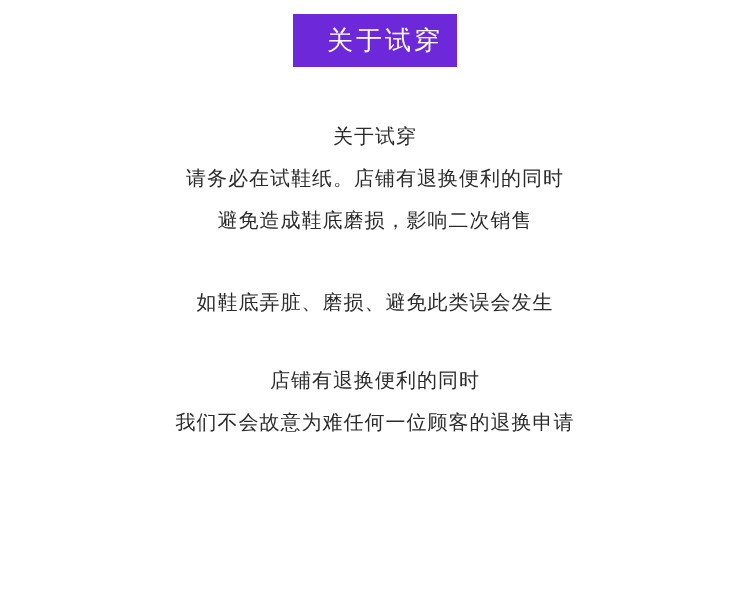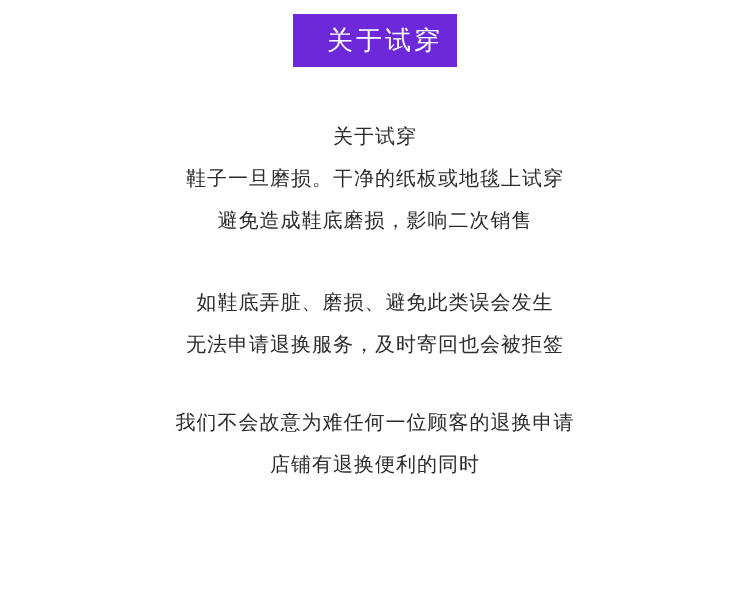--- a/index.html
+++ b/index.html
@@ -66,32 +66,31 @@
 <div class="page">
 
   <div class="header-wrap">
     <div class="header-banner">关于试穿</div>
   </div>
 
   <div class="body-block">
 
     <div>
       <div class="line">关于试穿</div>
-      <div class="line">鞋子一旦磨损。干净的纸板或地毯上试穿</div>
+      <div class="line">请务必在试鞋纸。店铺有退换便利的同时</div>
       <div class="line">避免造成鞋底磨损，影响二次销售</div>
     </div>
 
     <div class="group-gap"></div>
 
     <div>
       <div class="line">如鞋底弄脏、磨损、避免此类误会发生</div>
-      <div class="line">无法申请退换服务，及时寄回也会被拒签</div>
     </div>
 
     <div class="group-gap-small"></div>
 
     <div>
+      <div class="line">店铺有退换便利的同时</div>
       <div class="line">我们不会故意为难任何一位顾客的退换申请</div>
-      <div class="line">店铺有退换便利的同时</div>
     </div>
 
   </div>
 </div>
 
 </body></html>

